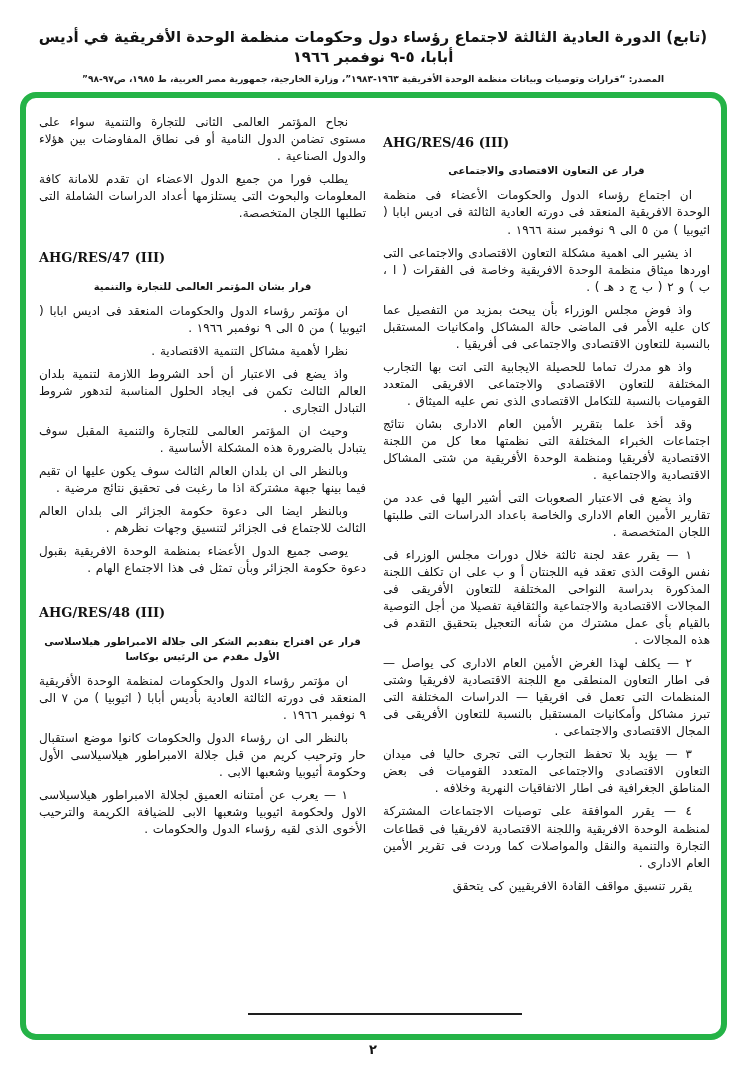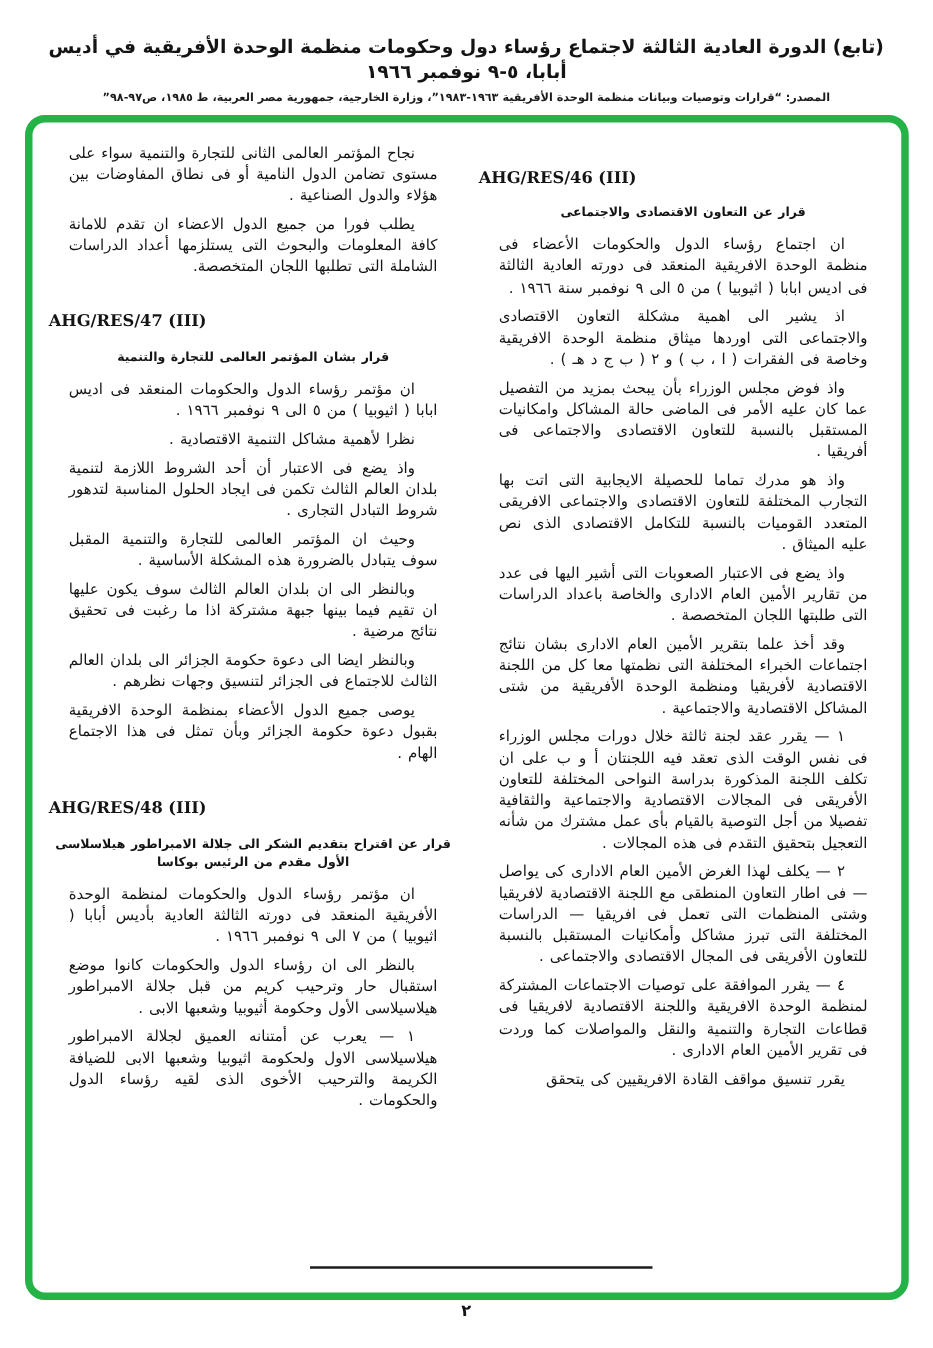--- a/index.html
+++ b/index.html
@@ -22,21 +22,21 @@
     overflow:hidden;background:#ffffff;
   }
   .frame-inner{
     display:flex;direction:rtl;gap:17px;
     padding:10px 11px 0 13px;box-sizing:border-box;height:100%;
   }
   .text-column{
     flex:1;min-width:0;direction:rtl;text-align:justify;
     font-size:12px;line-height:1.42;
   }
-  .block-para{margin:6px 16px;text-indent:18px;word-spacing:1px;}
+  .block-para{margin:6px 0;text-indent:18px;word-spacing:1px;}
   .block-code{
     direction:ltr;text-align:left;text-indent:0;
     font-family:"DejaVu Serif","Liberation Serif",serif;
     font-weight:bold;font-size:13px;margin:27px 0 9px;
   }
   .block-code.first{margin-top:26px;}
   .block-title{
     text-align:center;text-indent:0;font-weight:bold;font-size:10px;
     line-height:1.5;margin:11px 4px 9px;word-spacing:1px;
   }
@@ -60,24 +60,25 @@
 <div class="content-frame">
   <div class="frame-inner">
 
     <div class="text-column">
       <div class="block-code first">AHG/RES/46 (III)</div>
       <div class="block-title">قرار عن التعاون الاقتصادى والاجتماعى</div>
       <div class="block-para">ان اجتماع رؤساء الدول والحكومات الأعضاء فى منظمة الوحدة الافريقية المنعقد فى دورته العادية الثالثة فى اديس ابابا ( اثيوبيا ) من ٥ الى ٩ نوفمبر سنة ١٩٦٦ .</div>
       <div class="block-para">اذ يشير الى اهمية مشكلة التعاون الاقتصادى والاجتماعى التى اوردها ميثاق منظمة الوحدة الافريقية وخاصة فى الفقرات ( ا ، ب ) و ٢ ( ب ج د هـ ) .</div>
       <div class="block-para">واذ فوض مجلس الوزراء بأن يبحث بمزيد من التفصيل عما كان عليه الأمر فى الماضى حالة المشاكل وامكانيات المستقبل بالنسبة للتعاون الاقتصادى والاجتماعى فى أفريقيا .</div>
       <div class="block-para">واذ هو مدرك تماما للحصيلة الايجابية التى اتت بها التجارب المختلفة للتعاون الاقتصادى والاجتماعى الافريقى المتعدد القوميات بالنسبة للتكامل الاقتصادى الذى نص عليه الميثاق .</div>
+      <div class="block-para">وقد أخذ علما بتقرير الأمين العام الادارى بشان نتائج اجتماعات الخبراء المختلفة التى نظمتها معا كل من اللجنة الاقتصادية لأفريقيا ومنظمة الوحدة الأفريقية من شتى المشاكل الاقتصادية والاجتماعية .</div>
       <div class="block-para">واذ يضع فى الاعتبار الصعوبات التى أشير اليها فى عدد من تقارير الأمين العام الادارى والخاصة باعداد الدراسات التى طلبتها اللجان المتخصصة .</div>
-      <div class="block-para">وقد أخذ علما بتقرير الأمين العام الادارى بشان نتائج اجتماعات الخبراء المختلفة التى نظمتها معا كل من اللجنة الاقتصادية لأفريقيا ومنظمة الوحدة الأفريقية من شتى المشاكل الاقتصادية والاجتماعية .</div>
       <div class="block-para">١ — يقرر عقد لجنة ثالثة خلال دورات مجلس الوزراء فى نفس الوقت الذى تعقد فيه اللجنتان أ و ب على ان تكلف اللجنة المذكورة بدراسة النواحى المختلفة للتعاون الأفريقى فى المجالات الاقتصادية والاجتماعية والثقافية تفصيلا من أجل التوصية بالقيام بأى عمل مشترك من شأنه التعجيل بتحقيق التقدم فى هذه المجالات .</div>
       <div class="block-para">٢ — يكلف لهذا الغرض الأمين العام الادارى كى يواصل — فى اطار التعاون المنطقى مع اللجنة الاقتصادية لافريقيا وشتى المنظمات التى تعمل فى افريقيا — الدراسات المختلفة التى تبرز مشاكل وأمكانيات المستقبل بالنسبة للتعاون الأفريقى فى المجال الاقتصادى والاجتماعى .</div>
+      <div class="block-para">٣ — يؤيد بلا تحفظ التجارب التى تجرى حاليا فى ميدان التعاون الاقتصادى والاجتماعى المتعدد القوميات فى بعض المناطق الجغرافية فى اطار الاتفاقيات النهرية وخلافه .</div>
       <div class="block-para">٤ — يقرر الموافقة على توصيات الاجتماعات المشتركة لمنظمة الوحدة الافريقية واللجنة الاقتصادية لافريقيا فى قطاعات التجارة والتنمية والنقل والمواصلات كما وردت فى تقرير الأمين العام الادارى .</div>
       <div class="block-para">يقرر تنسيق مواقف القادة الافريقيين كى يتحقق</div>
     </div>
 
     <div class="text-column">
       <div class="block-para">نجاح المؤتمر العالمى الثانى للتجارة والتنمية سواء على مستوى تضامن الدول النامية أو فى نطاق المفاوضات بين هؤلاء والدول الصناعية .</div>
       <div class="block-para">يطلب فورا من جميع الدول الاعضاء ان تقدم للامانة كافة المعلومات والبحوث التى يستلزمها أعداد الدراسات الشاملة التى تطلبها اللجان المتخصصة.</div>
       <div class="block-code">AHG/RES/47 (III)</div>
       <div class="block-title">قرار بشان المؤتمر العالمى للتجارة والتنمية</div>
       <div class="block-para">ان مؤتمر رؤساء الدول والحكومات المنعقد فى اديس ابابا ( اثيوبيا ) من ٥ الى ٩ نوفمبر ١٩٦٦ .</div>

